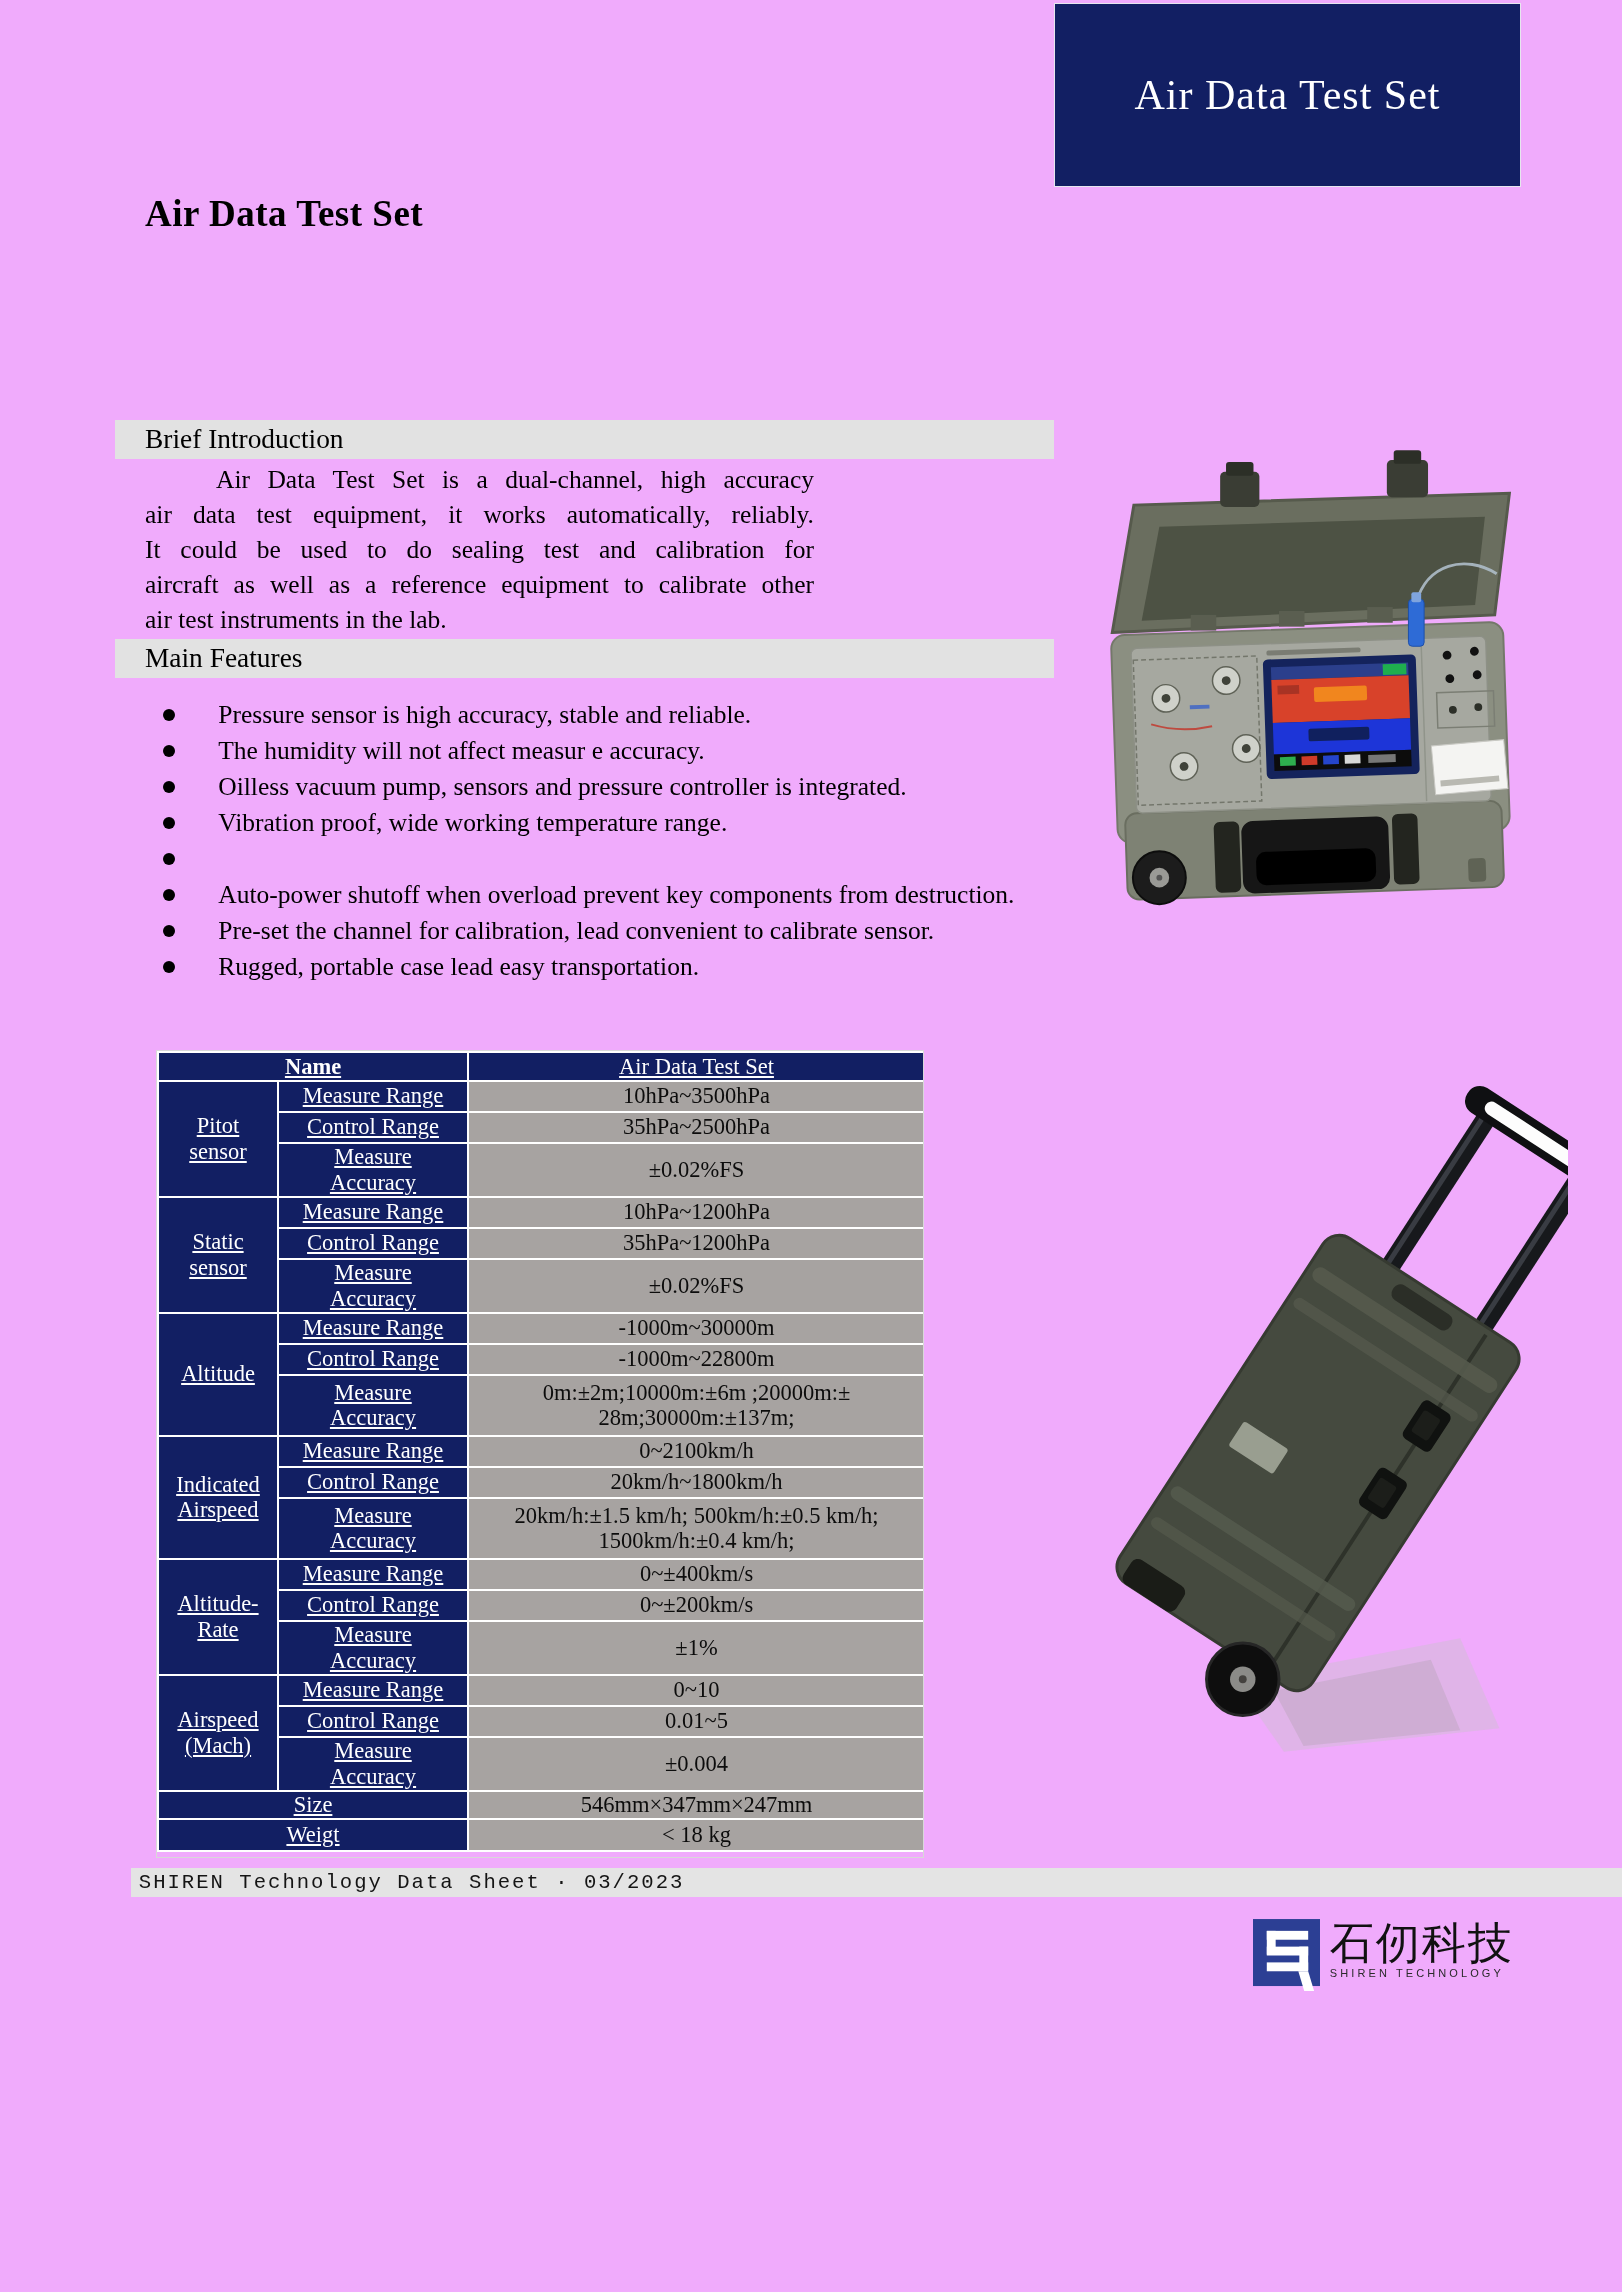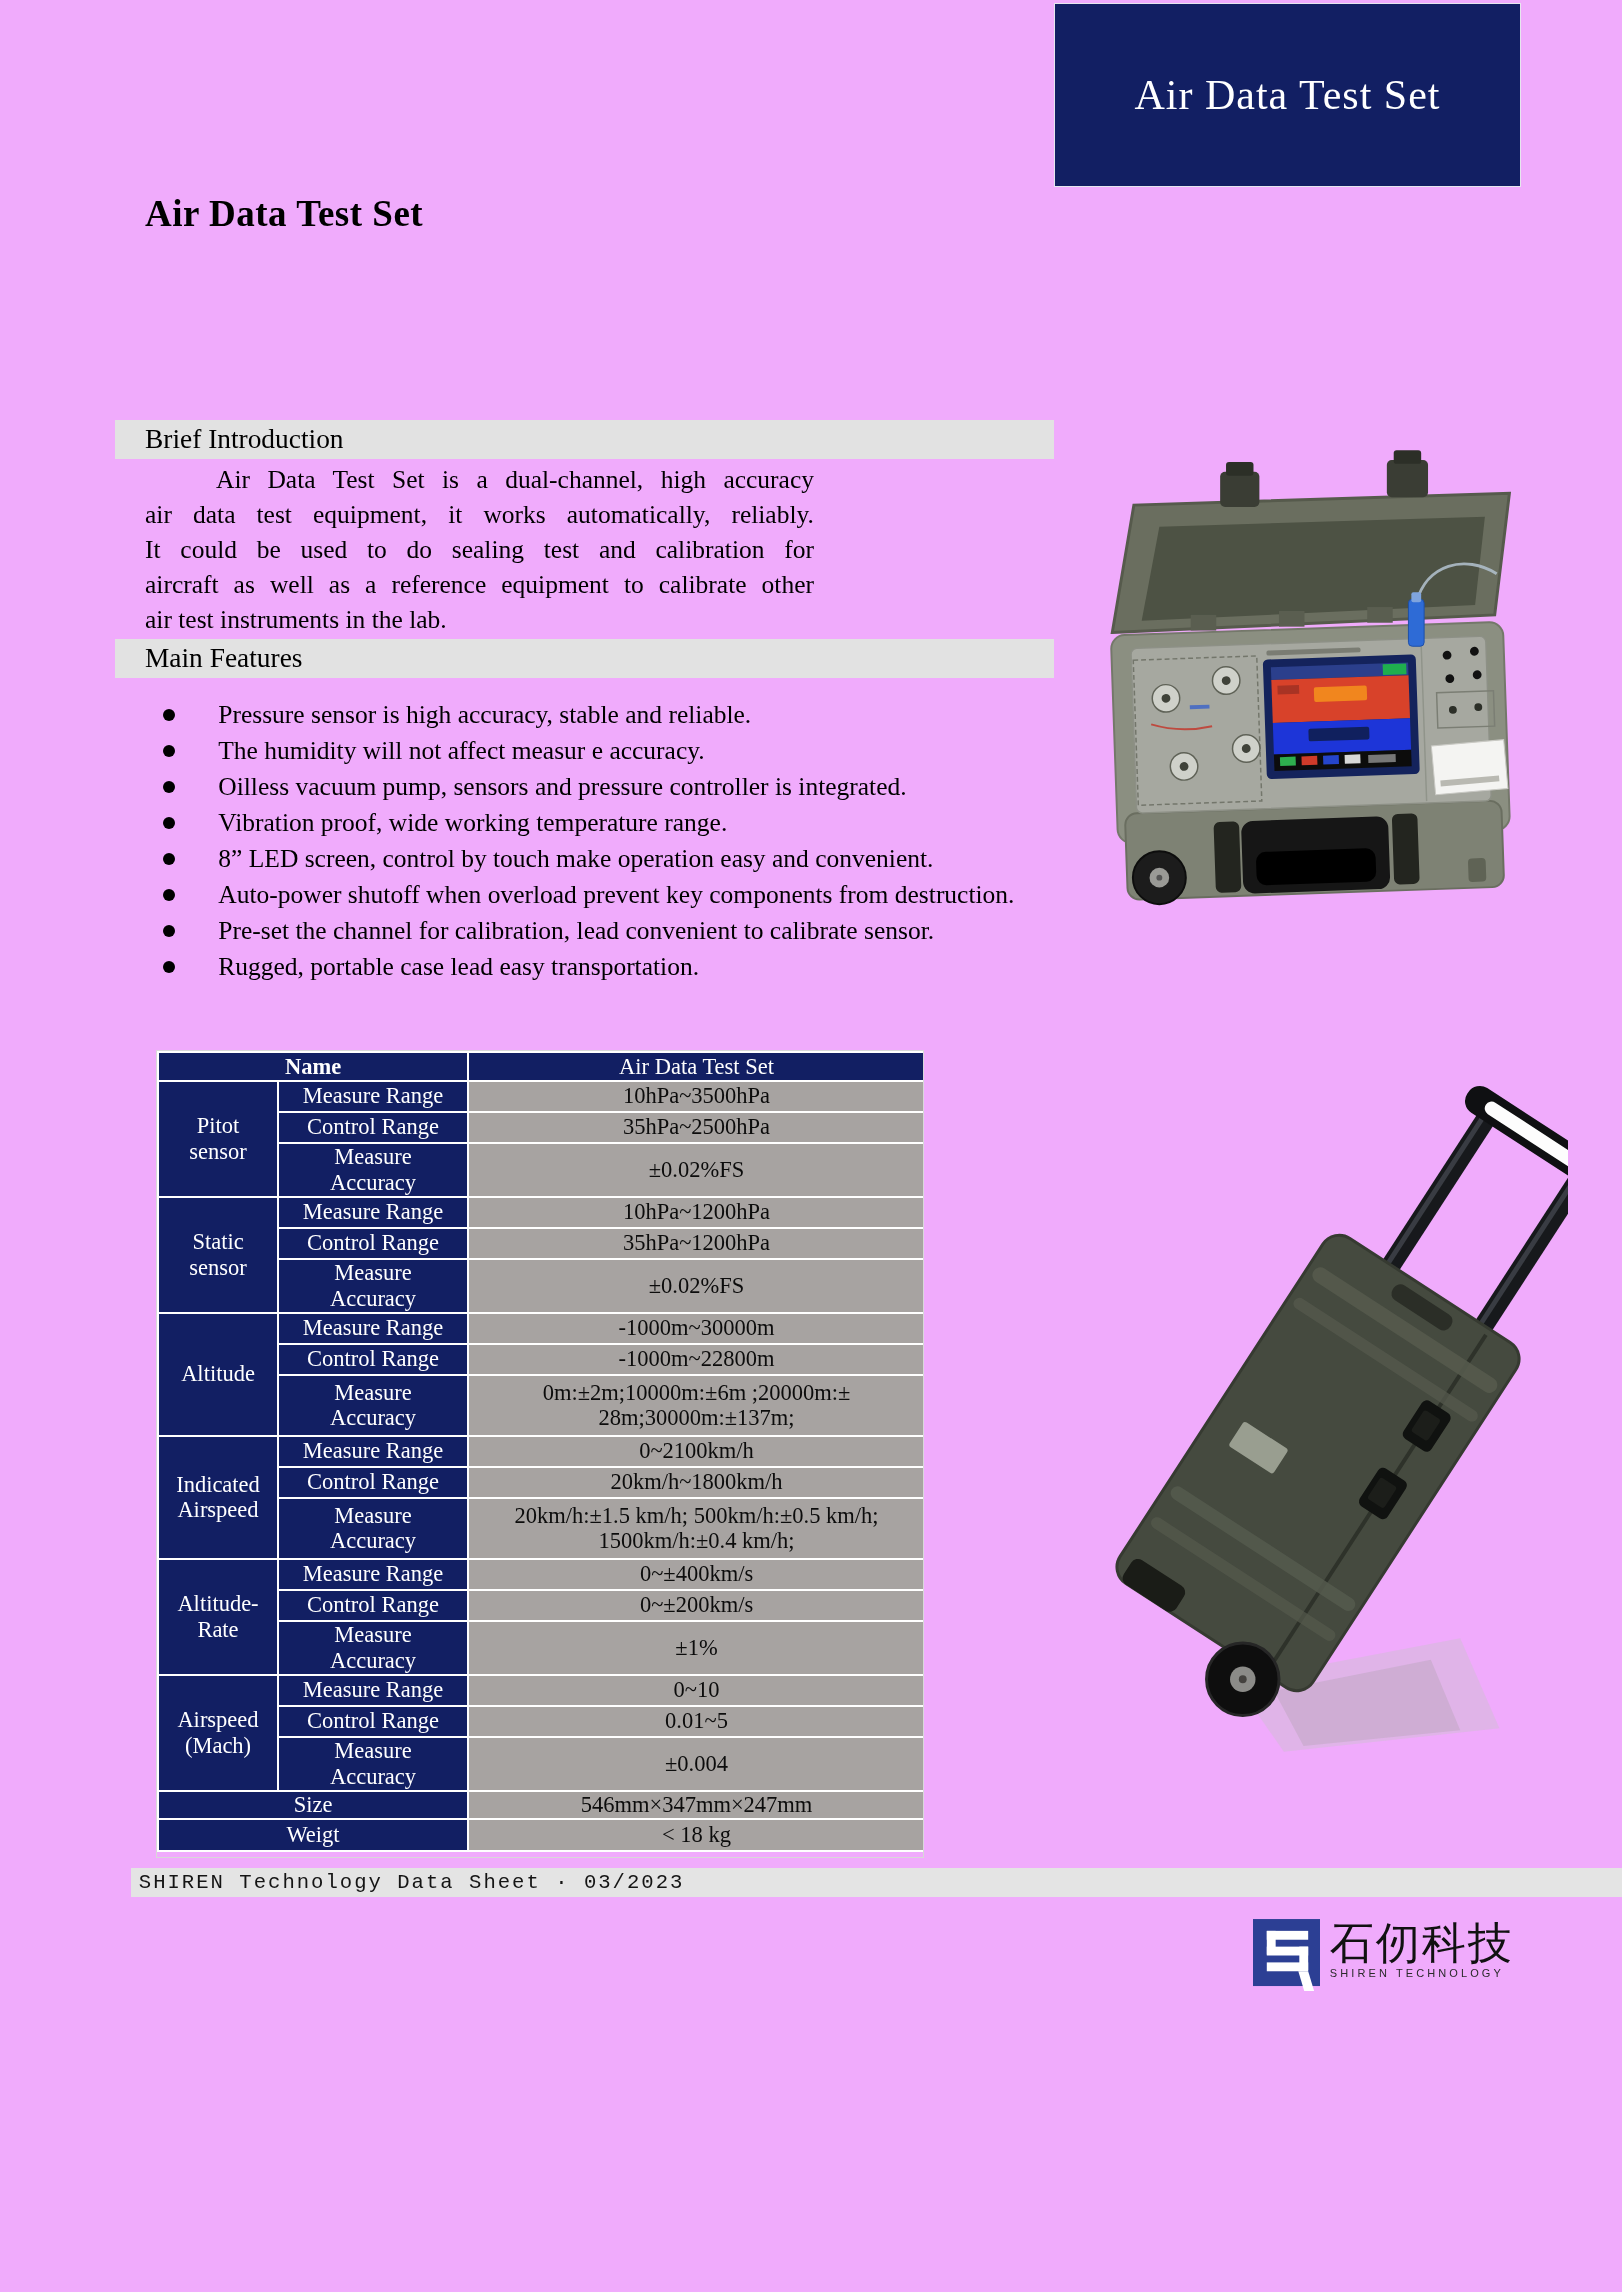--- a/index.html
+++ b/index.html
@@ -33,21 +33,21 @@
   
   .features{position:absolute;left:145px;top:697px;width:1059px;}
   .features .feat{display:flex;align-items:center;height:36px;font-size:25.5px;}
   .bullet{flex:0 0 auto;width:12.7px;height:12.7px;border-radius:50%;background:#000;margin:0 43px 0 17.6px;}
 
   
   .table-wrap{position:absolute;left:157px;top:1051px;width:766px;height:806px;overflow:hidden;outline:1px solid #d8d8d8;}
   table.spec{border-collapse:collapse;table-layout:fixed;width:766px;}
   table.spec td{border:2.9px solid #ffffff;text-align:center;vertical-align:middle;
                 font-size:22.5px;line-height:1.13;padding:0 5.9px;overflow:hidden;}
-  .navy{background:#121f63;color:#ffffff;}
+  .navy{background:#121f63;color:#ffffff;text-decoration:underline;}
   .val{background:#a7a3a1;color:#0c0c0c;}
   .pre{white-space:pre-line;}
   td.bold{font-weight:bold;}
   tr.r-hdr td{height:26.5px;}
   tr.r-reg td{height:29px;}
   tr.r-acc td{height:52px;}
   tr.r-acc2 td{height:59px;}
   tr.r-size td{height:26.5px;}
   tr.r-span td{height:30px;}
 
@@ -98,21 +98,20 @@
     <div class="feat">
         <span class="bullet"></span>
         <span>Oilless vacuum pump, sensors and pressure controller is integrated.</span>
       </div>
     <div class="feat">
         <span class="bullet"></span>
         <span>Vibration proof, wide working temperature range.</span>
       </div>
     <div class="feat">
         <span class="bullet"></span>
-        <span>8” LED screen, control by touch make operation easy and convenient.</span>
       </div>
     <div class="feat">
         <span class="bullet"></span>
         <span>Auto-power shutoff when overload prevent key components from destruction.</span>
       </div>
     <div class="feat">
         <span class="bullet"></span>
         <span>Pre-set the channel for calibration, lead convenient to calibrate sensor.</span>
       </div>
     <div class="feat">

